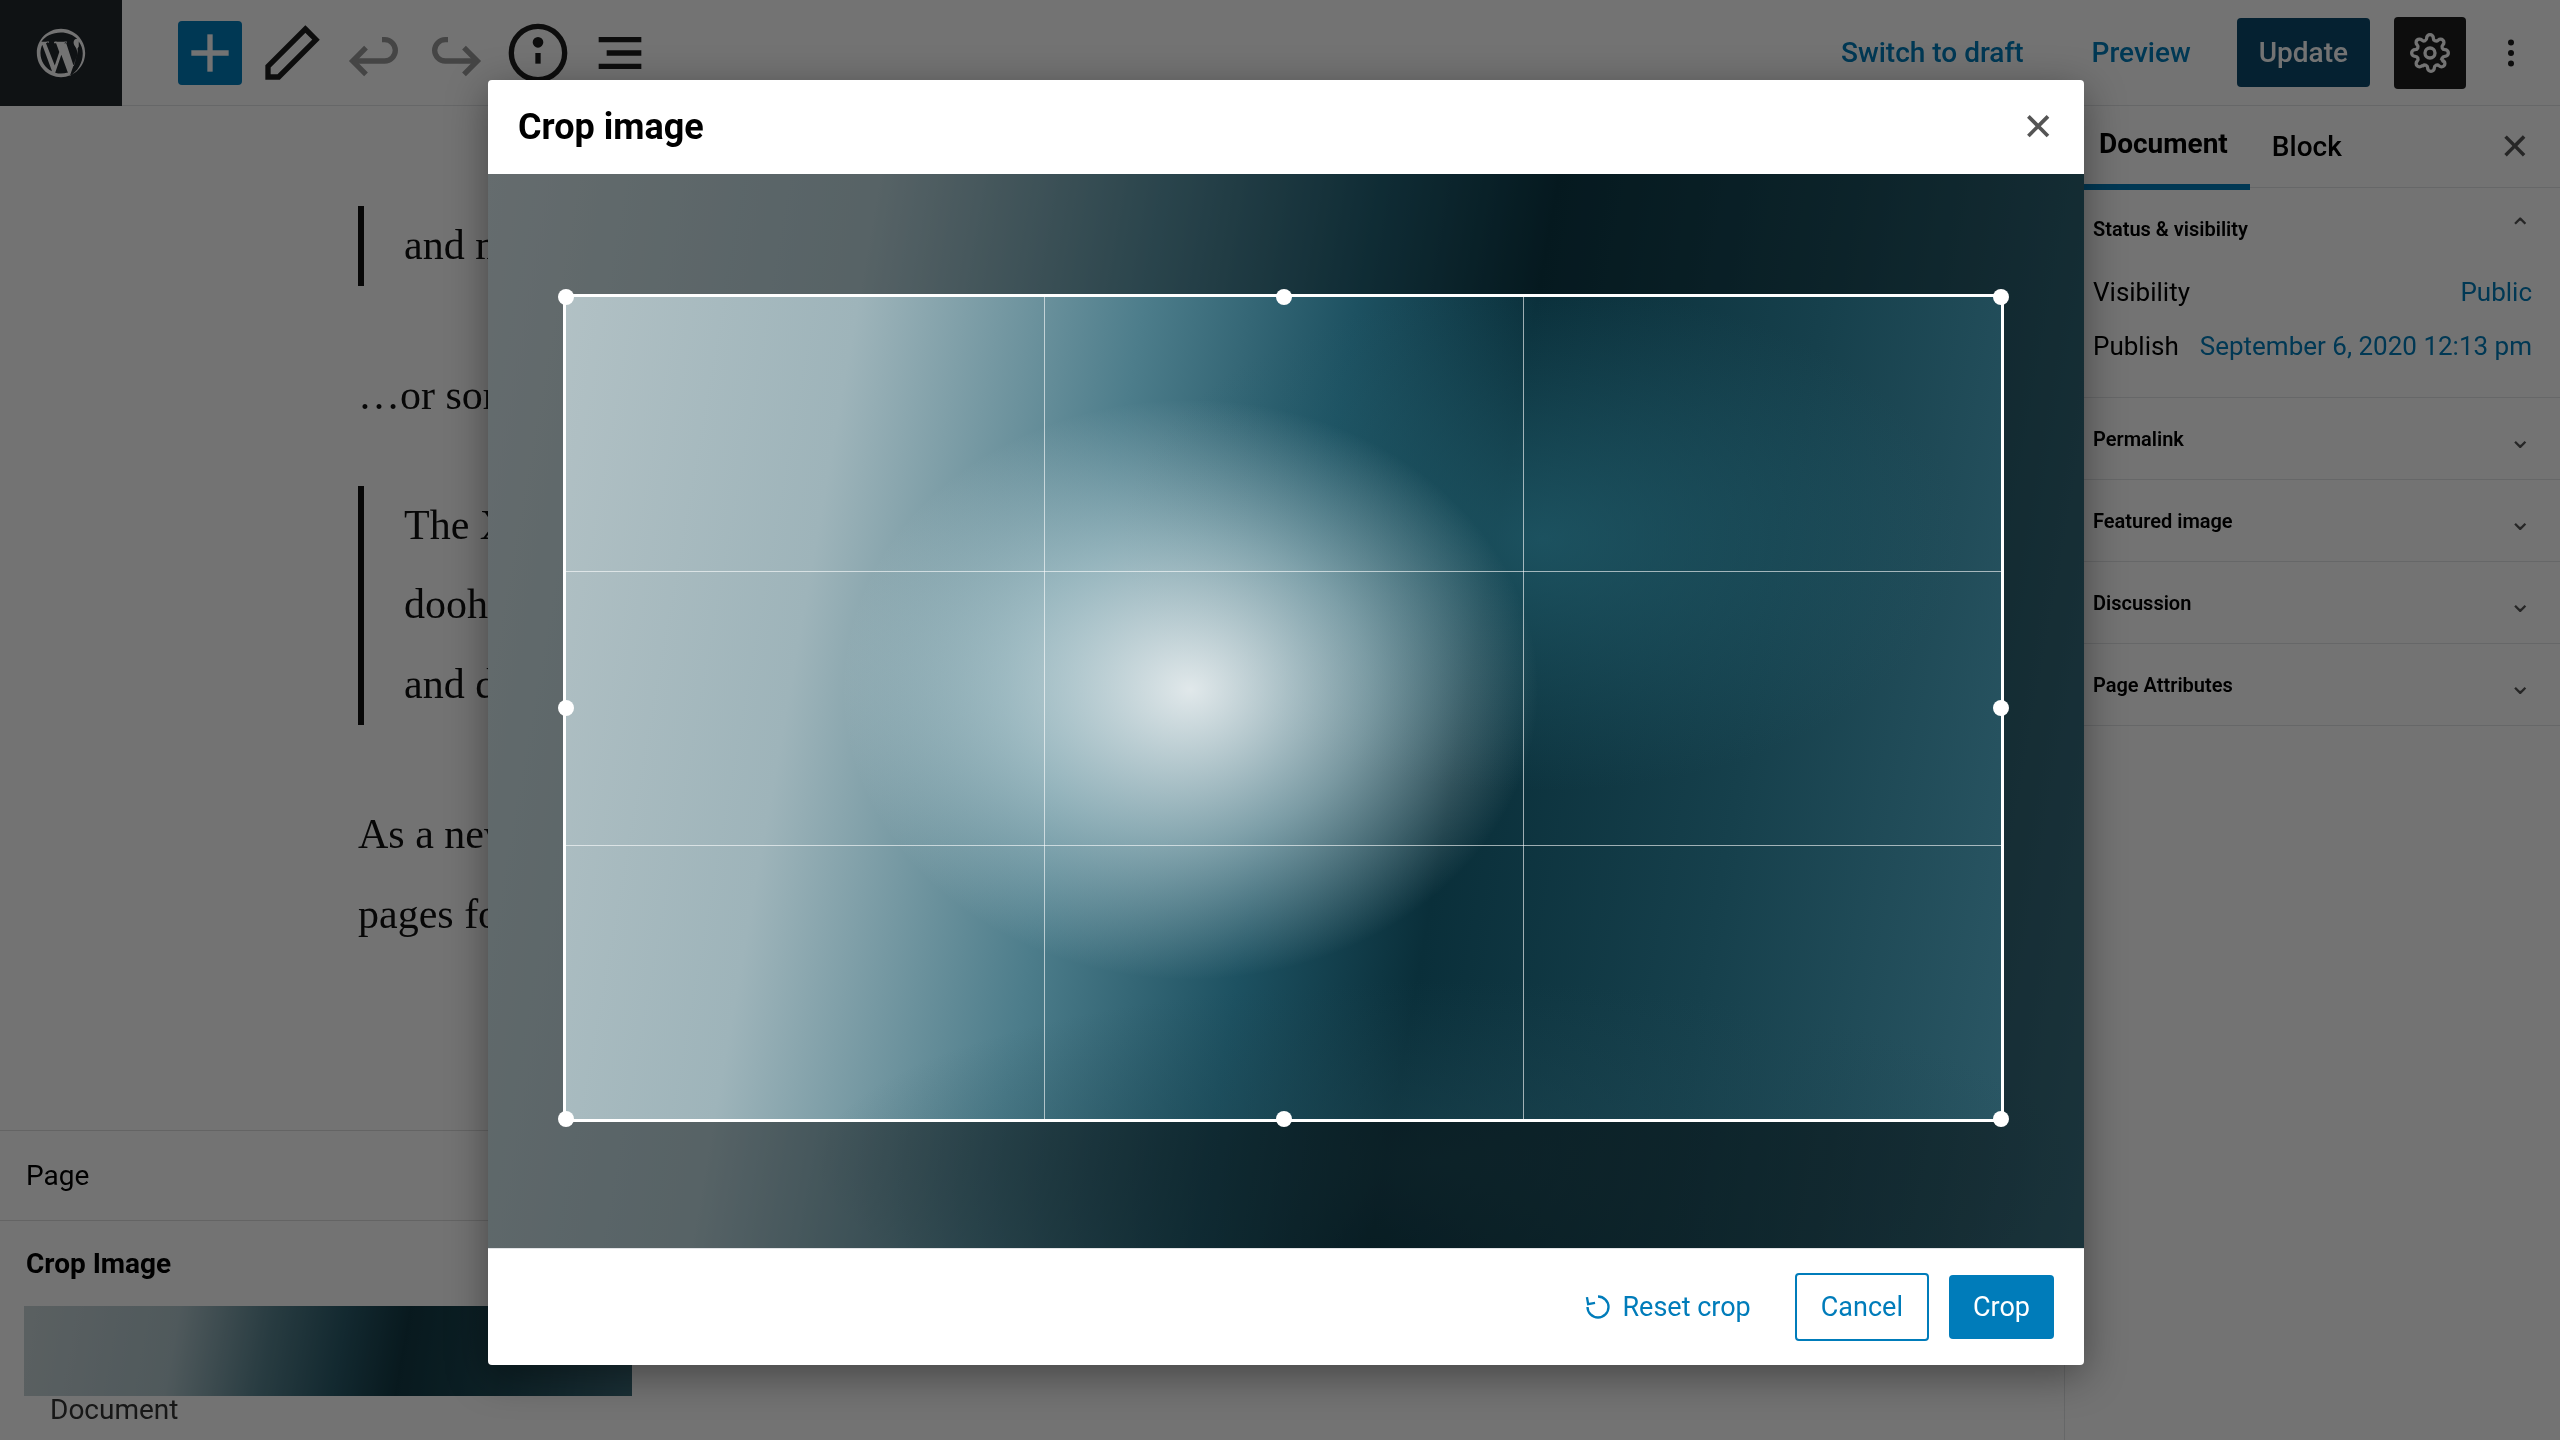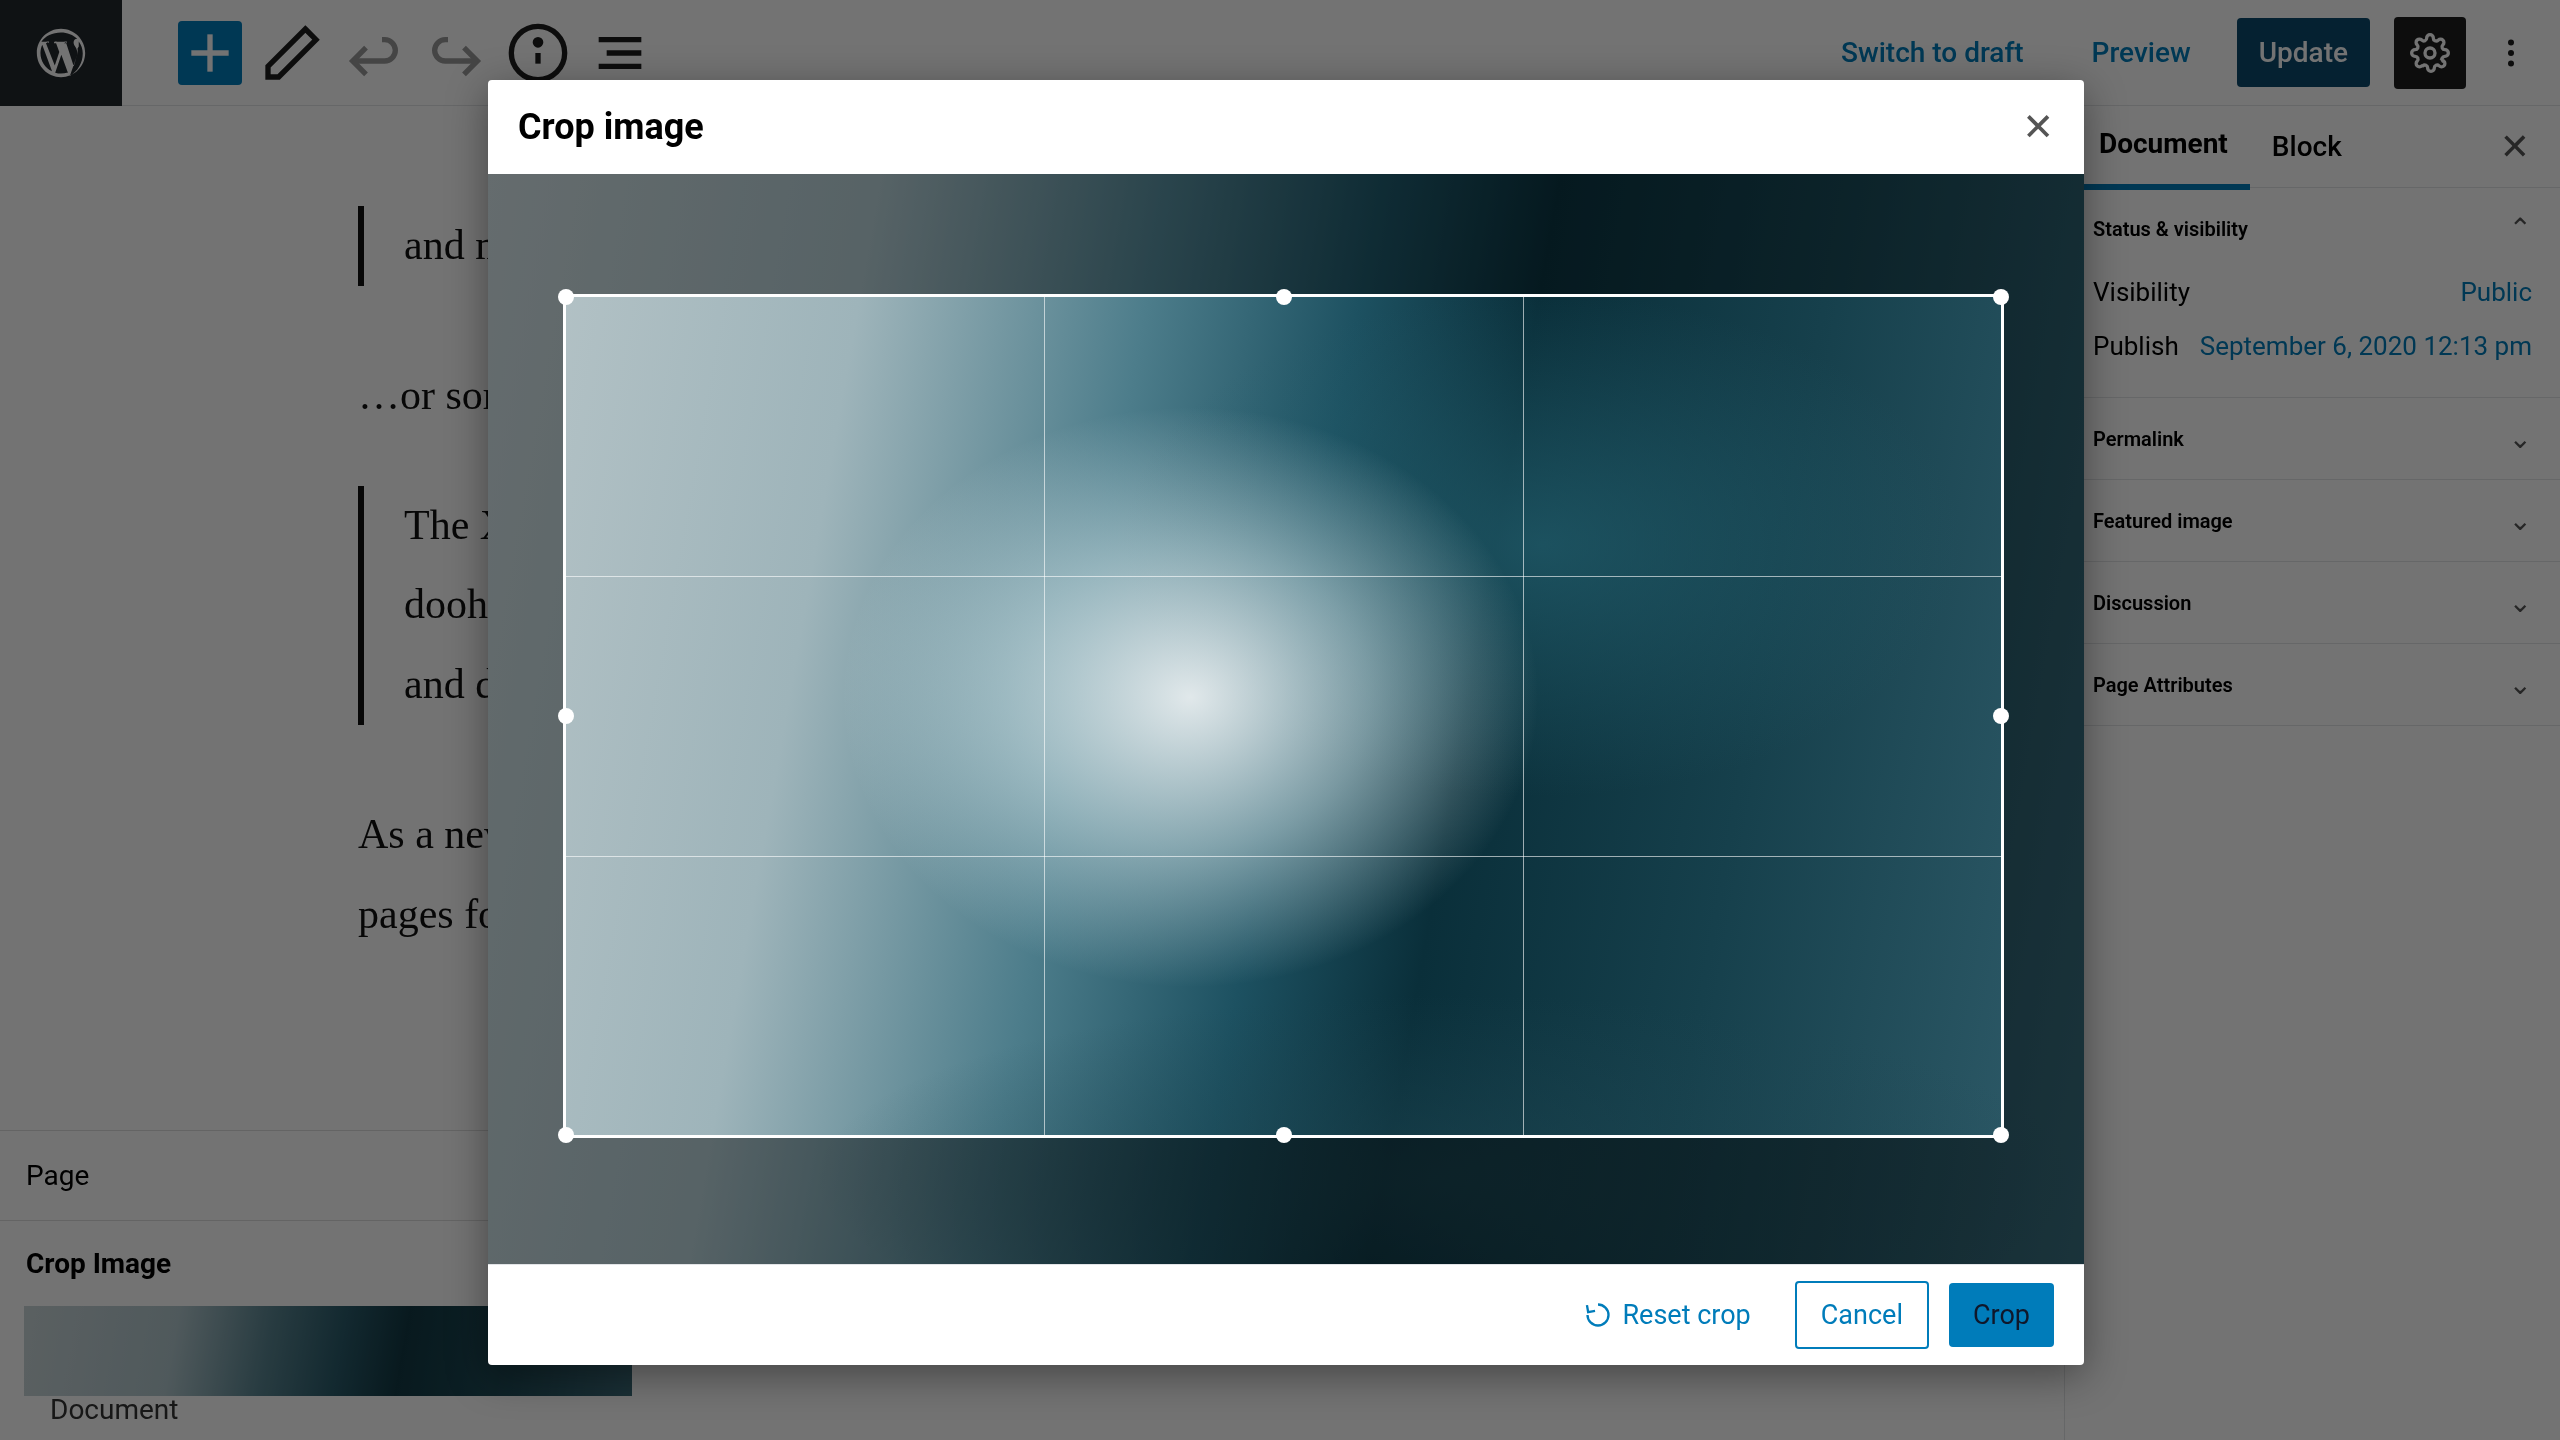--- a/index.html
+++ b/index.html
@@ -54,25 +54,25 @@
   .crop-dim { position:absolute; background:rgba(0,0,0,0.45); }
   .crop-rect { position:absolute; left:75px; top:120px; right:80px; bottom:126px; border:3px solid #fff; cursor:move; }
   .crop-rect::before { content:''; position:absolute; top:33.33%; left:0; right:0; height:0; border-top:1px solid rgba(255,255,255,0.6);}
   .crop-rect::after { content:''; position:absolute; top:66.66%; left:0; right:0; height:0; border-top:1px solid rgba(255,255,255,0.6);}
   .vgrid1 { position:absolute; left:33.33%; top:0; bottom:0; width:0; border-left:1px solid rgba(255,255,255,0.6);}
   .vgrid2 { position:absolute; left:66.66%; top:0; bottom:0; width:0; border-left:1px solid rgba(255,255,255,0.6);}
   .handle { position:absolute; width:16px; height:16px; background:#fff; border-radius:50%; }
   .h-tl{left:-8px;top:-8px;} .h-tr{right:-8px;top:-8px;} .h-bl{left:-8px;bottom:-8px;} .h-br{right:-8px;bottom:-8px;}
   .h-t{left:calc(50% - 8px);top:-8px;} .h-b{left:calc(50% - 8px);bottom:-8px;}
   .h-l{left:-8px;top:calc(50% - 8px);} .h-r{right:-8px;top:calc(50% - 8px);}
-  .modal-footer { display:flex; justify-content:flex-end; align-items:center; gap:20px; padding:16px 30px; border-top:1px solid #e2e4e7; }
+  .modal-footer { display:flex; justify-content:flex-end; align-items:center; gap:20px; padding:24px 30px; border-top:1px solid #e2e4e7; }
   .btn { padding:16px 24px; font-size:27px; border-radius:4px; cursor:pointer; font-weight:400;}
   .btn-link { color:#007cba; display:flex; align-items:center; gap:10px;}
   .btn-outline { border:2px solid #007cba; color:#007cba; }
-  .btn-primary { background:#007cba; color:#0f172a; }
+  .btn-primary { background:#007cba; color:#ffffff; }
   .wave-overlay { position:absolute; inset:0; background:
      radial-gradient(ellipse 600px 500px at 44% 48%, rgba(255,255,255,0.85) 0%, rgba(220,235,238,0.5) 30%, rgba(90,140,155,0) 58%),
      radial-gradient(ellipse 700px 420px at 66% 34%, rgba(35,95,110,0.7) 0%, rgba(10,45,55,0) 60%),
      radial-gradient(ellipse 900px 260px at 60% 92%, rgba(30,70,82,0.6) 0%, rgba(30,70,82,0) 70%);
   }
 </style>
 </head>
 <body>
 
 <div class="topbar">

